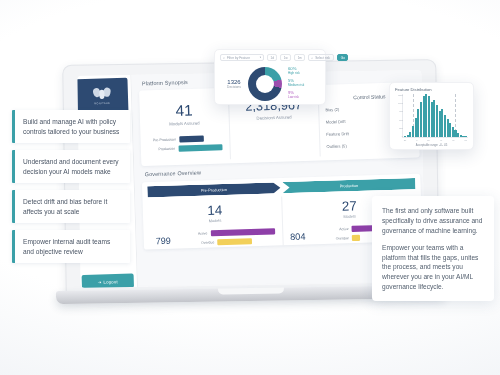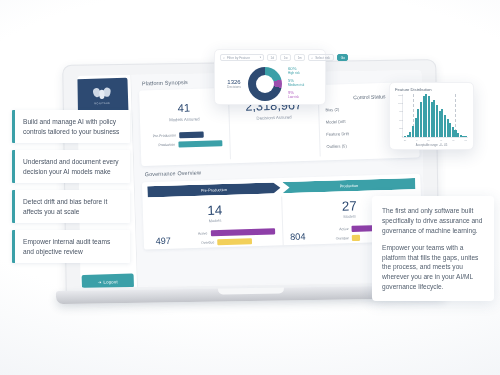--- a/index.html
+++ b/index.html
@@ -84,21 +84,21 @@
   .app-main { flex: 1; background: #f7f8fa; position: relative; padding: 5px 6px 0 7px; overflow: hidden; }
 
   .section-title { font-size: 5.4px; color: #5b6878; margin: 1px 0 4px 3px; letter-spacing: .1px; }
 
   .card { background: #fff; border-radius: 3px; box-shadow: 0 1px 3px rgba(45,74,114,.08); }
 
   
   #synopsis { display: flex; height: 74px; padding: 4px 0; }
   .syn-col { flex: 1; display: flex; flex-direction: column; align-items: center; justify-content: flex-start; padding-top: 9px; position: relative; }
   .syn-col + .syn-col { border-left: 1px solid #eef0f3; }
-  .big-num { font-size: 11px; color: #2d4a72; font-weight: 400; line-height: 1; }
+  .big-num { font-size: 15px; color: #2d4a72; font-weight: 400; line-height: 1; }
   .big-num.wide { font-size: 12.5px; }
   .num-cap { font-size: 4.2px; color: #8a95a4; margin-top: 2.5px; }
 
   .bar-rows { margin-top: 10px; width: 84%; }
   .bar-row { display: flex; align-items: center; margin-bottom: 3px; }
   .bar-lbl { font-size: 3.4px; color: #7d8795; width: 42%; text-align: right; padding-right: 3px; }
   .bar { height: 6px; border-radius: 1px; }
 
   .status-col { padding-top: 6px; align-items: stretch !important; padding-left: 6px; padding-right: 4px; }
   .status-head { font-size: 5px; color: #5b6878; text-align: center; margin-bottom: 5px; }
@@ -258,21 +258,21 @@
               </div>
               <div class="chev prod">
                 <span>Production</span>
               </div>
             </div>
             <div class="gov-body">
               <div class="gov-col">
                 <div class="gov-num">14</div>
                 <div class="gov-cap">Models</div>
                 <div class="gov-bars">
-                  <div class="gov-side-num">497</div>
+                  <div class="gov-side-num">799</div>
                   <div class="gov-bar-rows">
                     <div class="bar-row">
                       <div class="bar-lbl">Active</div>
                       <div class="bar" style="width:78%;background:#8e3fa8"></div>
                     </div>
                     <div class="bar-row">
                       <div class="bar-lbl">Overdue</div>
                       <div class="bar" style="width:34%;background:#f2d05a"></div>
                     </div>
                   </div>

